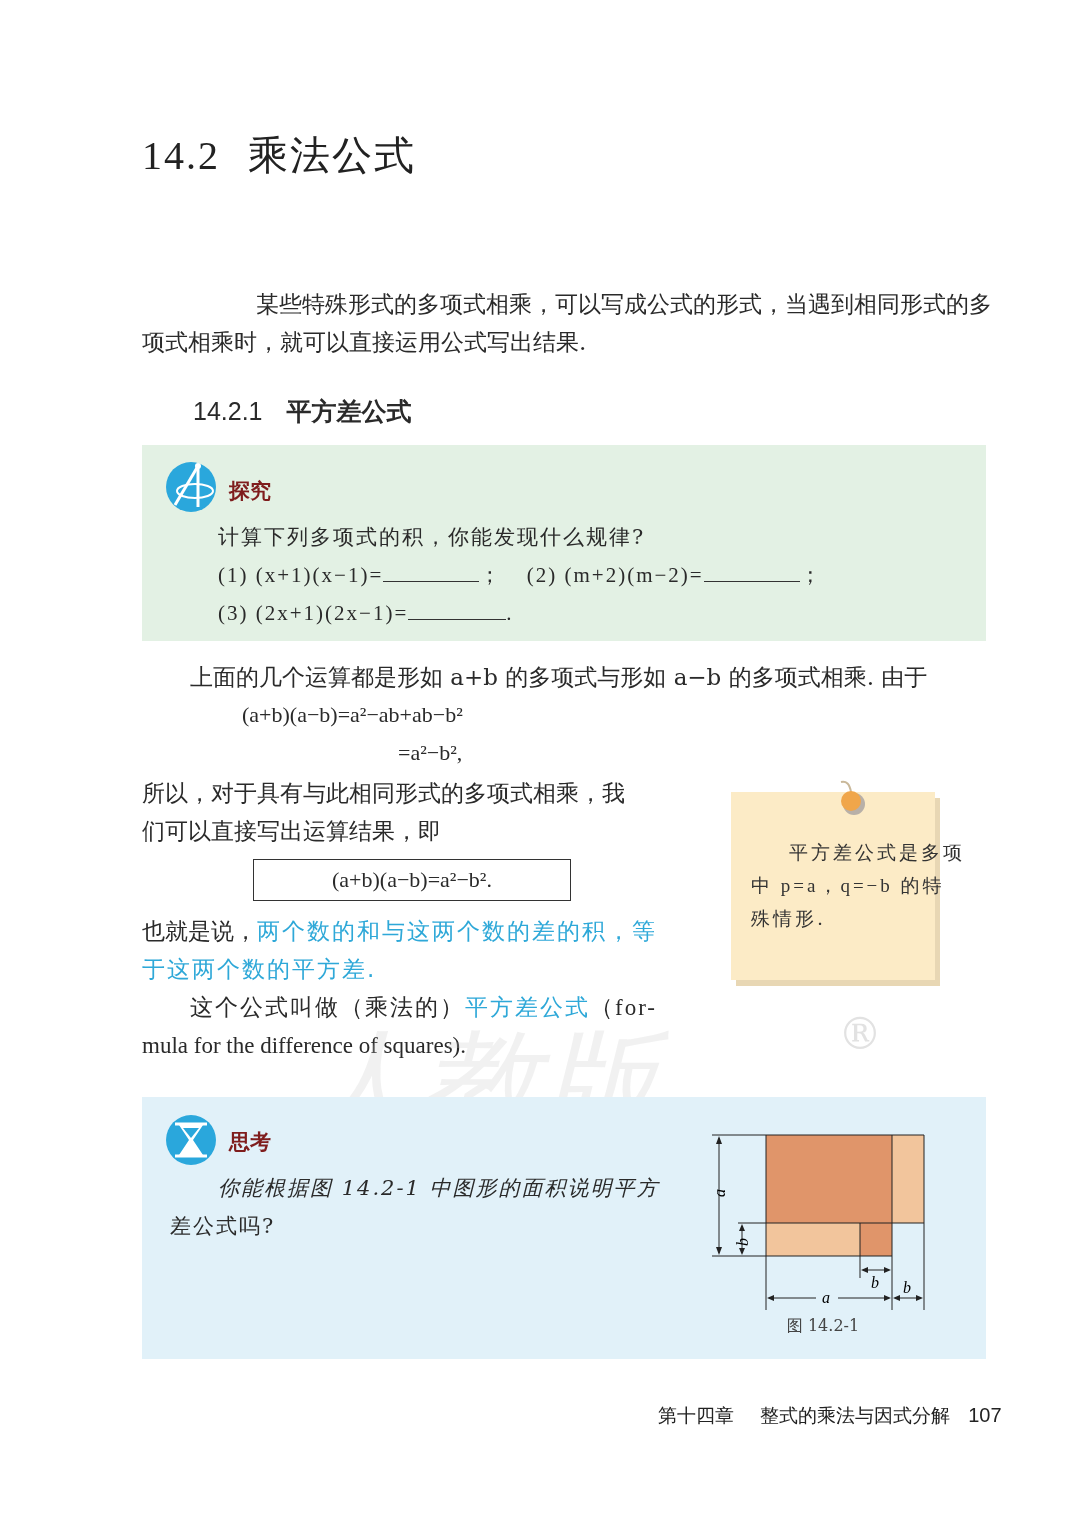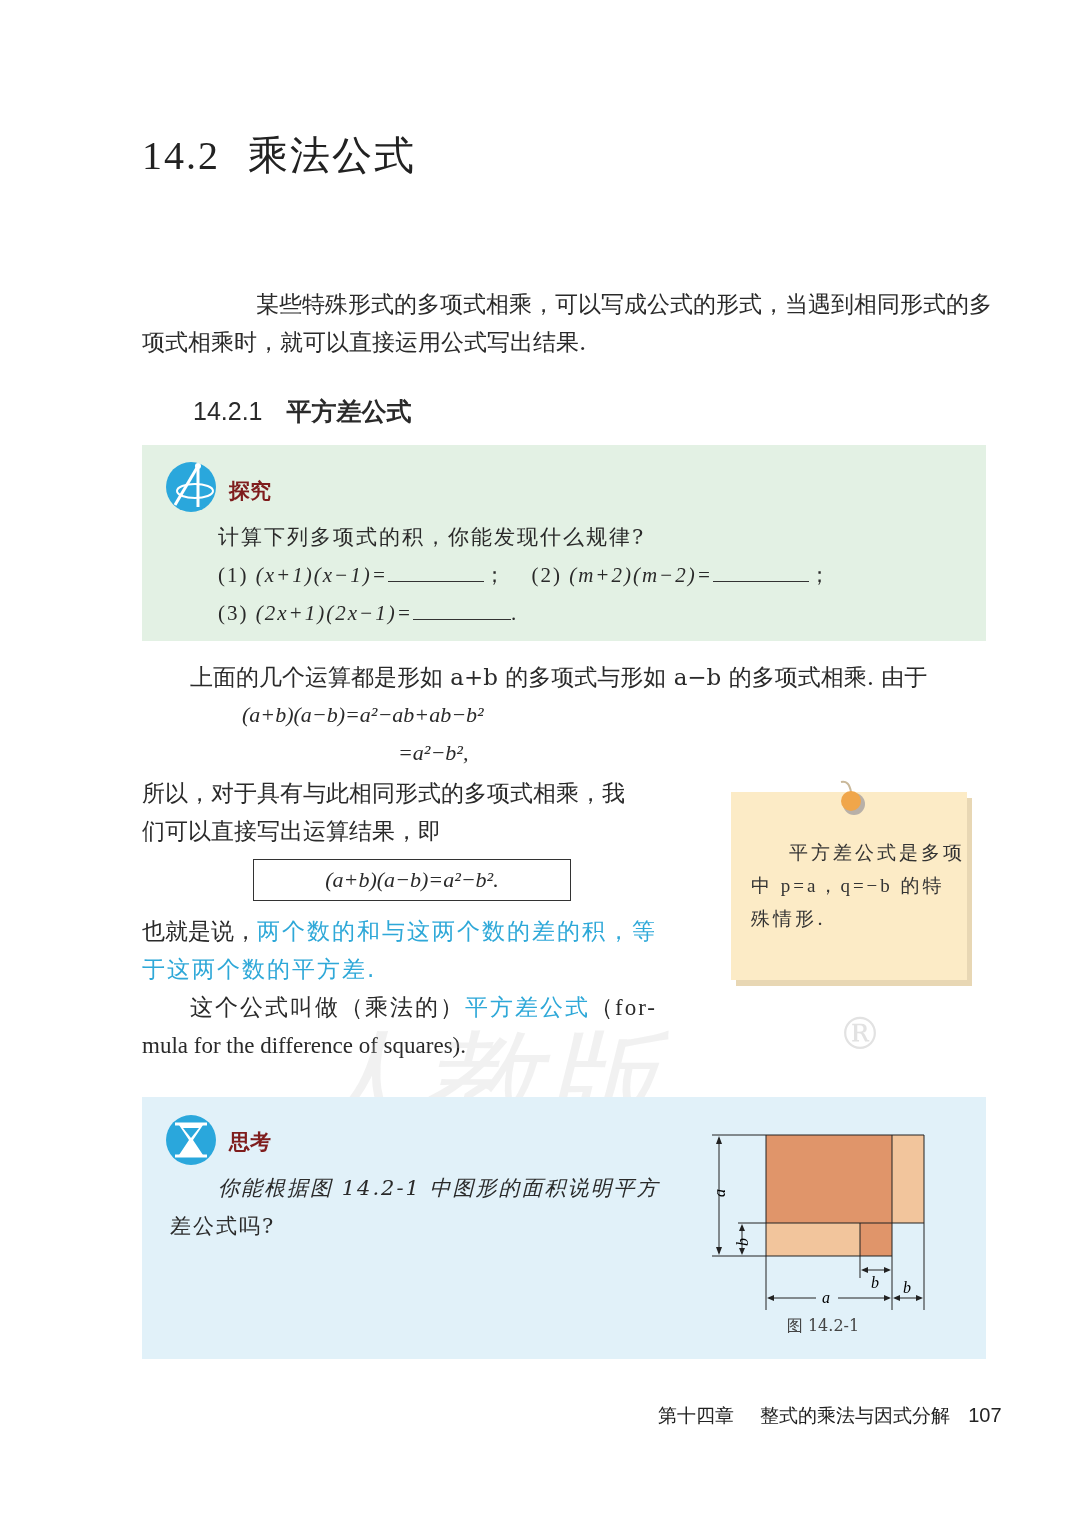--- a/index.html
+++ b/index.html
@@ -10,26 +10,26 @@
   .title .num{font-family:"Liberation Serif","DejaVu Serif",serif;margin-right:28px;}
   .para{font-size:23px;line-height:38px;left:142px;width:850px;}
   .sec{left:193px;top:395px;font-size:25px;}
   .sec .n{font-family:"Liberation Sans","DejaVu Sans",sans-serif;margin-right:24px;}
   .sec .t{font-family:"DejaVu Sans","Liberation Sans",sans-serif;font-weight:bold;}
   .explore{left:142px;top:445px;width:844px;height:196px;background:#e3f1e4;}
   .think{left:142px;top:1097px;width:844px;height:262px;background:#e1f1f9;}
   .badge-label{font-family:"DejaVu Sans","Liberation Sans",sans-serif;font-weight:bold;font-size:21px;color:#7f1d1d;}
   .box-text{font-size:21px;letter-spacing:2px;line-height:38px;}
   .m{font-family:"Liberation Serif","DejaVu Serif",serif;}
-  .i{font-style:italic;}
+  .i{}
   .blank{display:inline-block;border-bottom:1.5px solid #333;height:22px;vertical-align:baseline;}
   .hl{color:#2ea8d8;font-family:"DejaVu Sans","Liberation Sans",sans-serif;letter-spacing:2px;}
   .formula-box{left:253px;top:859px;width:316px;height:40px;border:1.5px solid #333;
       font-size:22px;text-align:center;line-height:40px;}
-  .note{left:731px;top:792px;width:236px;height:188px;background:#fcebc6;
+  .note{left:731px;top:792px;width:204px;height:188px;background:#fcebc6;
       box-shadow:5px 6px 0 #e8d7b4;}
   .note-text{font-size:19px;line-height:33px;letter-spacing:3px;color:#333;}
   .footer{left:658px;top:1403px;font-size:19px;color:#222;}
   .footer .pg{font-family:"Liberation Sans","DejaVu Sans",sans-serif;font-size:20px;margin-left:12px;}
   .watermark{left:300px;top:1005px;font-size:120px;color:rgba(200,200,200,0.25);font-style:italic;}
   .reg{left:838px;top:1008px;font-size:44px;color:rgba(190,190,190,0.45);}
 </style>
 </head>
 <body>
 

